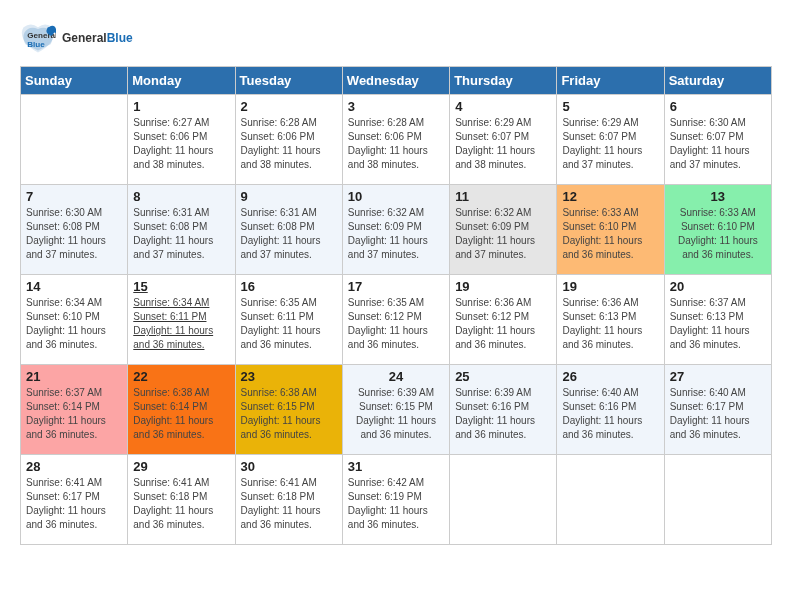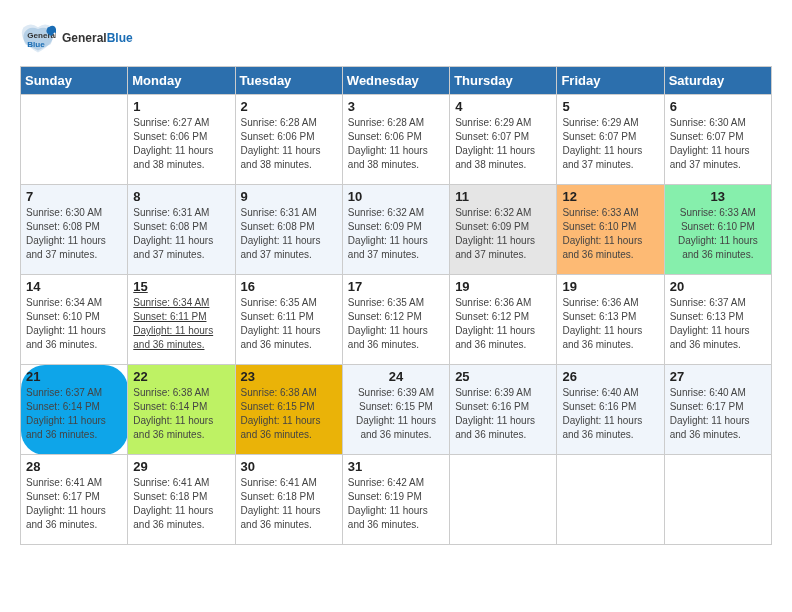--- a/index.html
+++ b/index.html
@@ -193,25 +193,25 @@
         <td style="background: rgb(255, 255, 255);">
           <span class="day-num">19</span>
           <div class="day-info">Sunrise: 6:36 AM<br>Sunset: 6:13 PM<br>Daylight: 11 hours and 36 minutes.</div>
         </td>
         <td style="background: rgb(255, 255, 255);">
           <span class="day-num">20</span>
           <div class="day-info">Sunrise: 6:37 AM<br>Sunset: 6:13 PM<br>Daylight: 11 hours and 36 minutes.</div>
         </td>
       </tr>
       <tr>
-        <td style="background: #0ea5e9; border-radius: 24px;">
+        <td style="background: #fca5a5;">
           <span class="day-num">21</span>
           <div class="day-info">Sunrise: 6:37 AM<br>Sunset: 6:14 PM<br>Daylight: 11 hours and 36 minutes.</div>
         </td>
-        <td style="background: #bef264;">
+        <td style="background: #f97316;">
           <span class="day-num">22</span>
           <div class="day-info">Sunrise: 6:38 AM<br>Sunset: 6:14 PM<br>Daylight: 11 hours and 36 minutes.</div>
         </td>
         <td style="background: #eab308; margin-left: 7px;">
           <span class="day-num">23</span>
           <div class="day-info">Sunrise: 6:38 AM<br>Sunset: 6:15 PM<br>Daylight: 11 hours and 36 minutes.</div>
         </td>
         <td style="background: rgb(240, 245, 251); text-align: center;">
           <span class="day-num">24</span>
           <div class="day-info">Sunrise: 6:39 AM<br>Sunset: 6:15 PM<br>Daylight: 11 hours and 36 minutes.</div>

